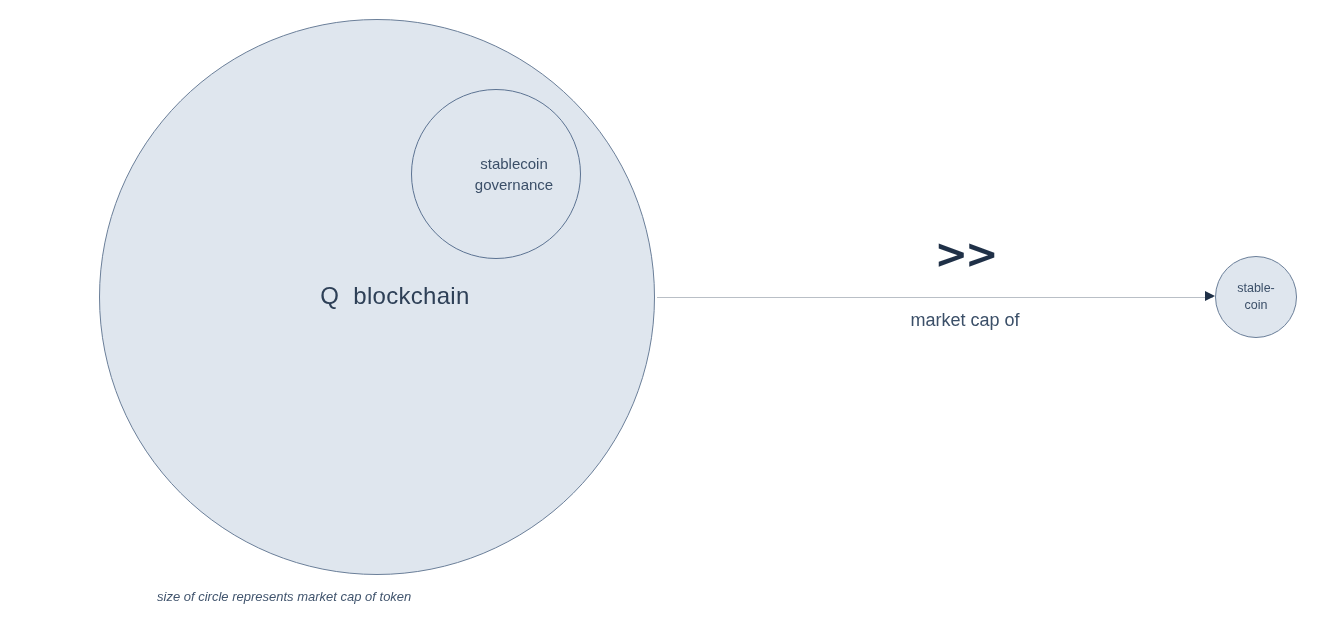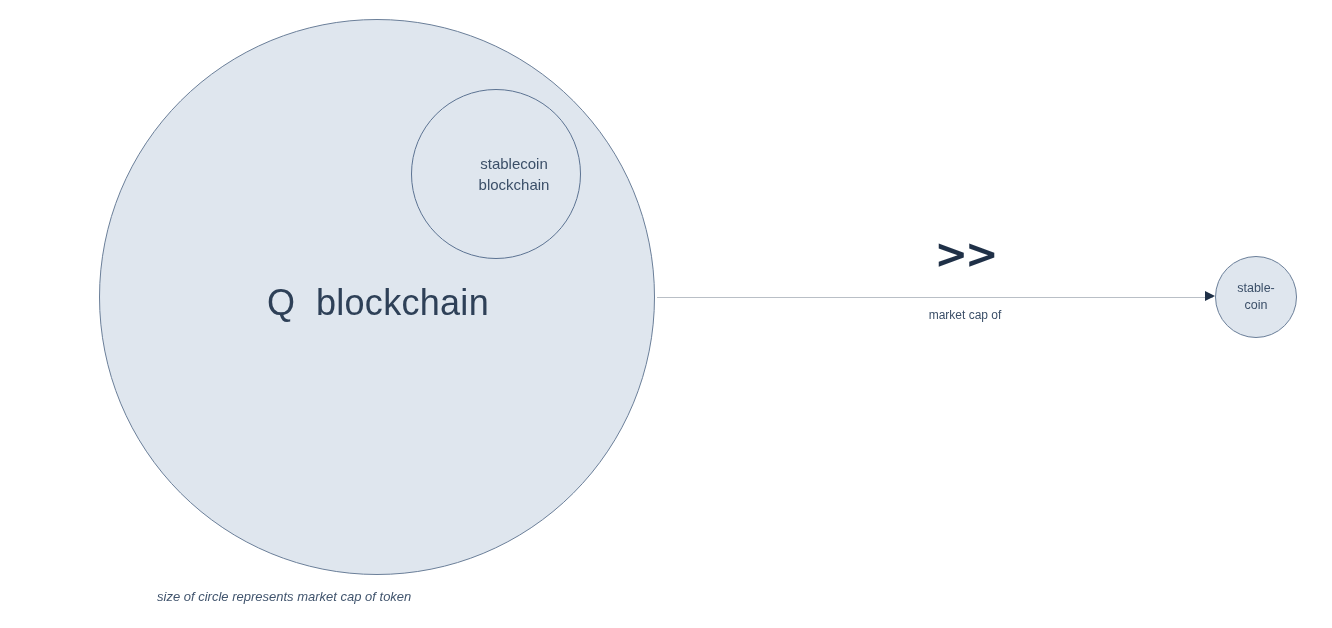--- a/index.html
+++ b/index.html
@@ -36,25 +36,26 @@
     border: 1.3px solid #6b7f99;
     box-sizing: border-box;
   }
 
   .big-circle-label {
     position: absolute;
     left: 0;
     top: 262px;
     width: 556px;
     text-align: center;
-    font-size: 36px;
+    font-size: 24px;
     font-weight: 400;
     letter-spacing: 0.3px;
     color: #2e4057;
     white-space: pre;
+    padding-left: 17px;
   }
 
   
   .inner-circle {
     position: absolute;
     left: 411px;
     top: 89px;
     width: 170px;
     height: 170px;
     border-radius: 50%;
@@ -110,21 +111,21 @@
     font-family: "DejaVu Sans", sans-serif;
   }
 
   
   .compare-text {
     position: absolute;
     left: 805px;
     top: 307px;
     width: 320px;
     text-align: center;
-    font-size: 12px;
+    font-size: 18px;
     line-height: 1.45;
     color: #3b4f68;
   }
   .compare-text div { white-space: nowrap; }
 
   
   .small-circle {
     position: absolute;
     left: 1215px;
     top: 256px;
@@ -162,21 +163,21 @@
 <body>
 
 <div class="canvas">
 
   <div class="big-circle">
     <div class="big-circle-label">Q  blockchain</div>
   </div>
 
   <div class="inner-circle">
     <div class="inner-circle-line">stablecoin</div>
-    <div class="inner-circle-line">blockchain</div>
+    <div class="inner-circle-line">governance</div>
   </div>
 
   <div class="connector"></div>
   <div class="arrowhead"></div>
 
   <div class="chevron">&gt;&gt;</div>
 
   <div class="compare-text">
     <div>market cap of</div>
   </div>

